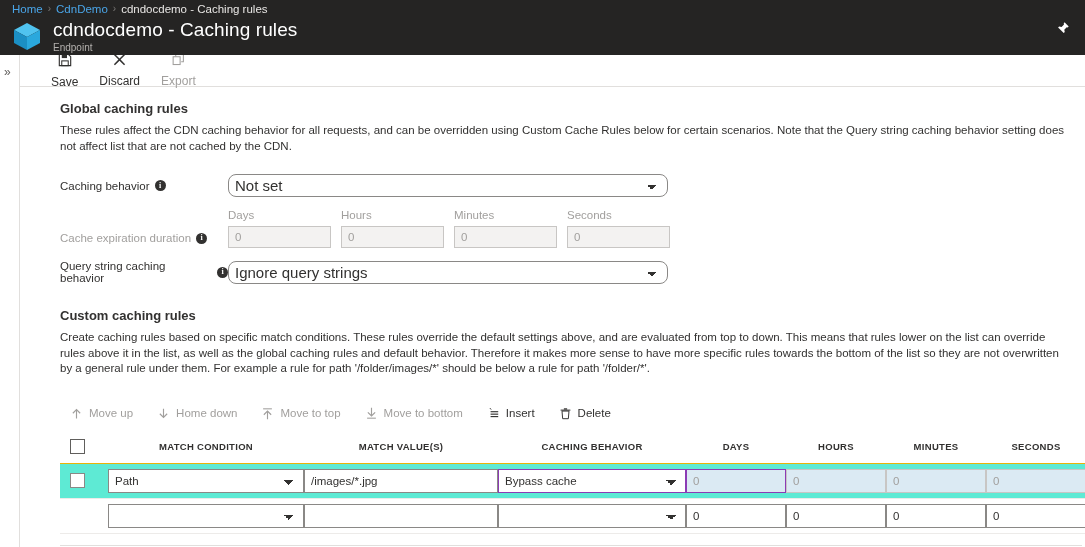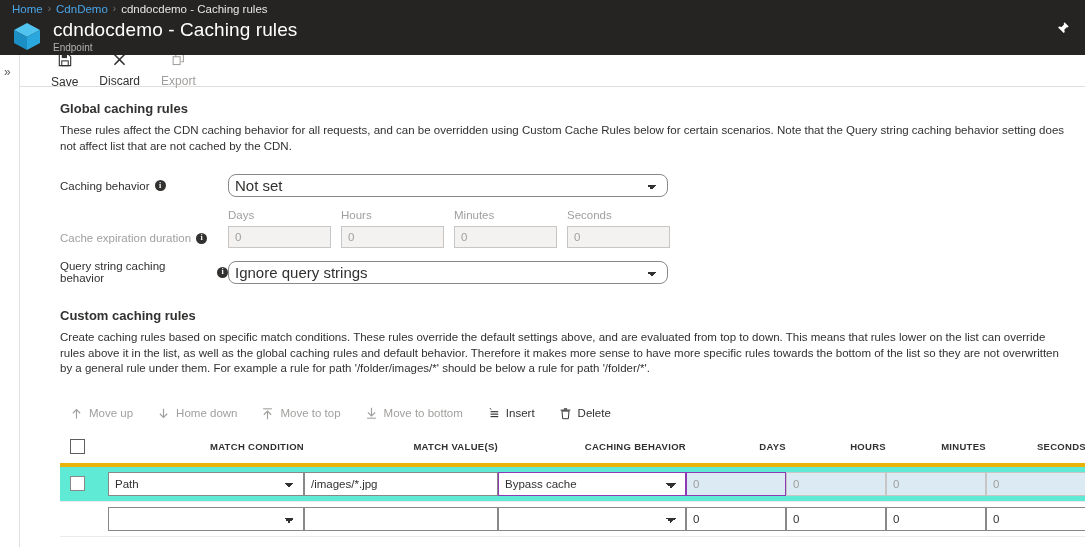--- a/index.html
+++ b/index.html
@@ -262,23 +262,23 @@
     border-collapse: collapse;
     width: 1022px;
     margin-left: 18px;
     table-layout: fixed;
   }
   table.rules th {
     font-size: 9.5px;
     font-weight: bold;
     letter-spacing: .3px;
     color: #323130;
-    text-align: right;
+    text-align: center;
     padding: 9px 0 9px 0;
-    border-bottom: 4px solid #eab308;
+    border-bottom: 1px solid #eab308;
     vertical-align: middle;
   }
   table.rules td {
     padding: 5px 0;
     border-bottom: 1px solid #edebe9;
     vertical-align: middle;
   }
   tr.row-selected td { background: #5eead4; }
   .col-chk   { width: 38px; padding-left: 10px !important; }
   .col-cond  { width: 196px; }

